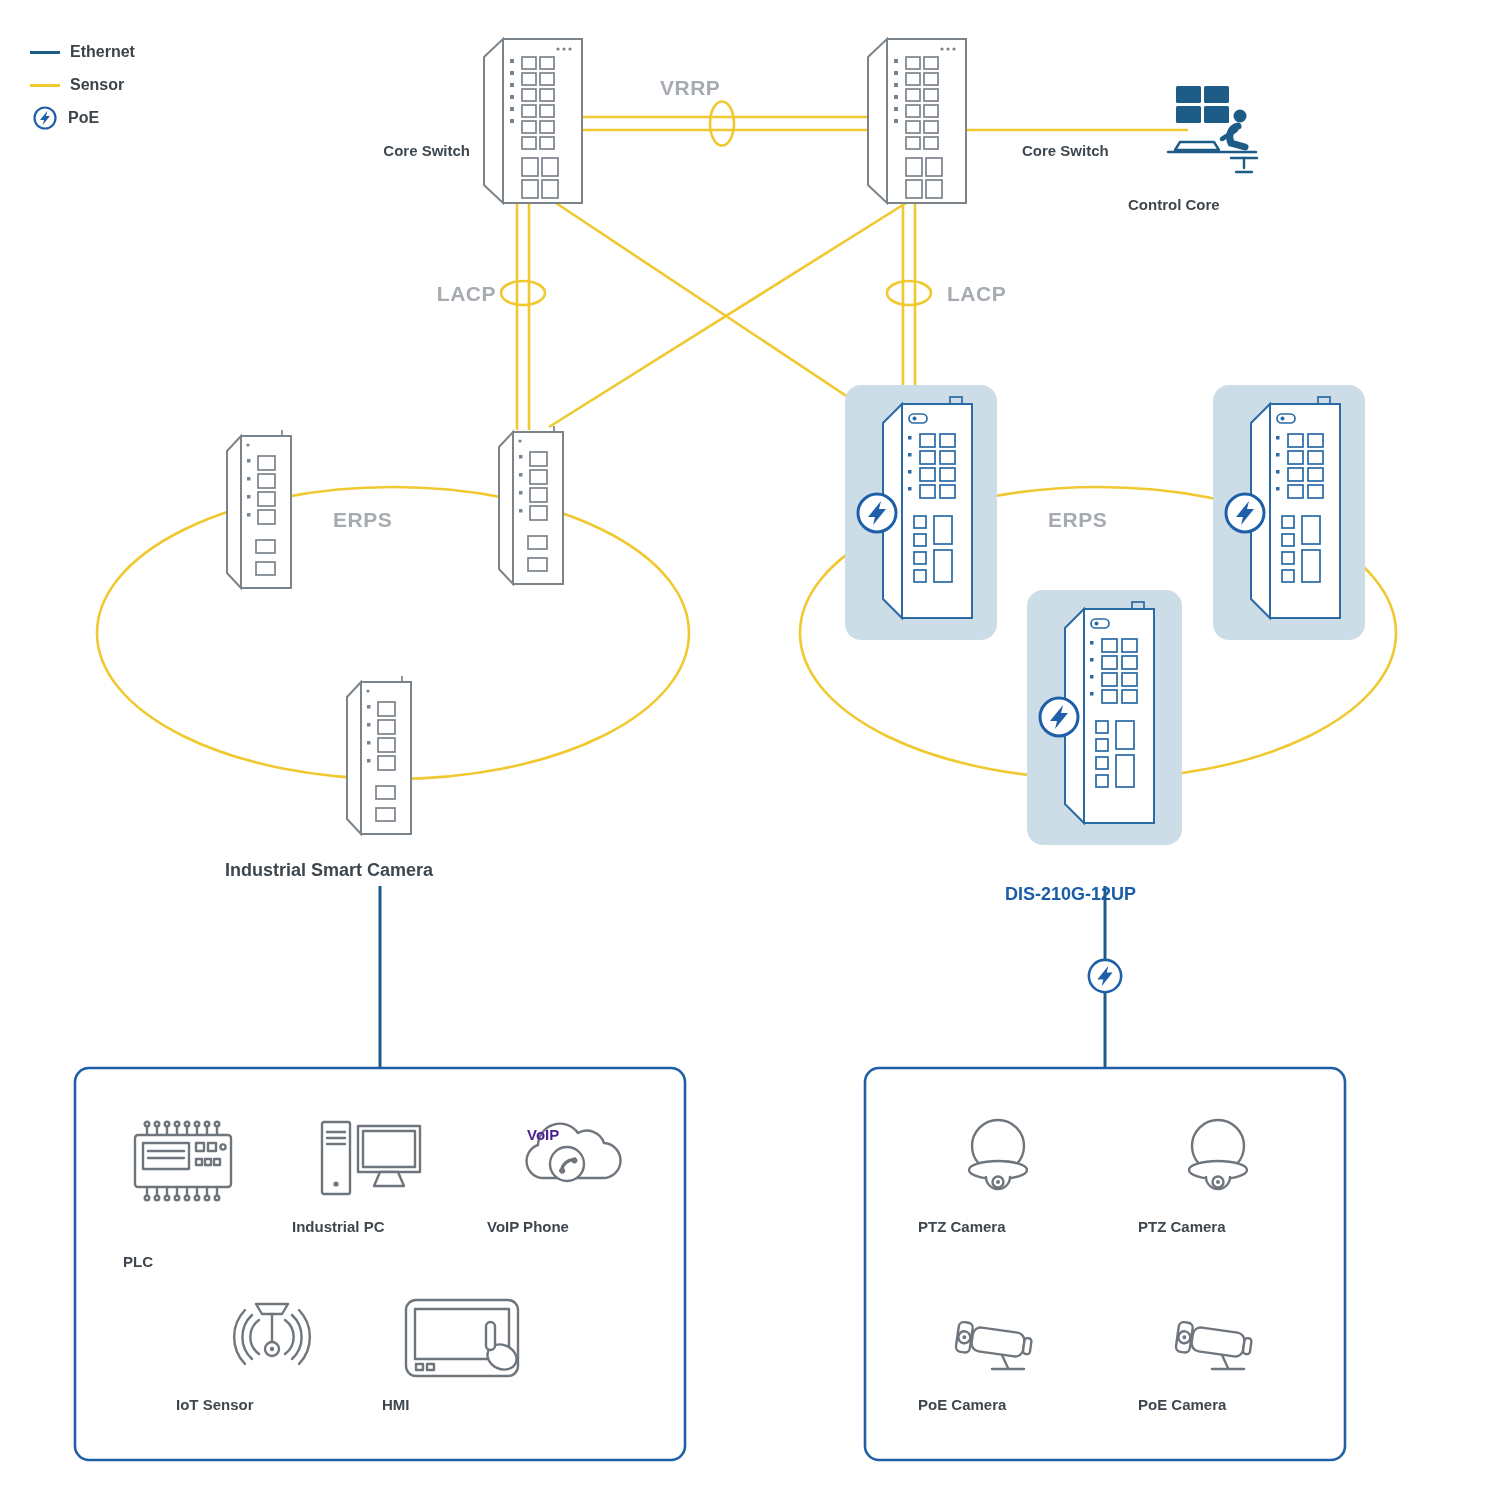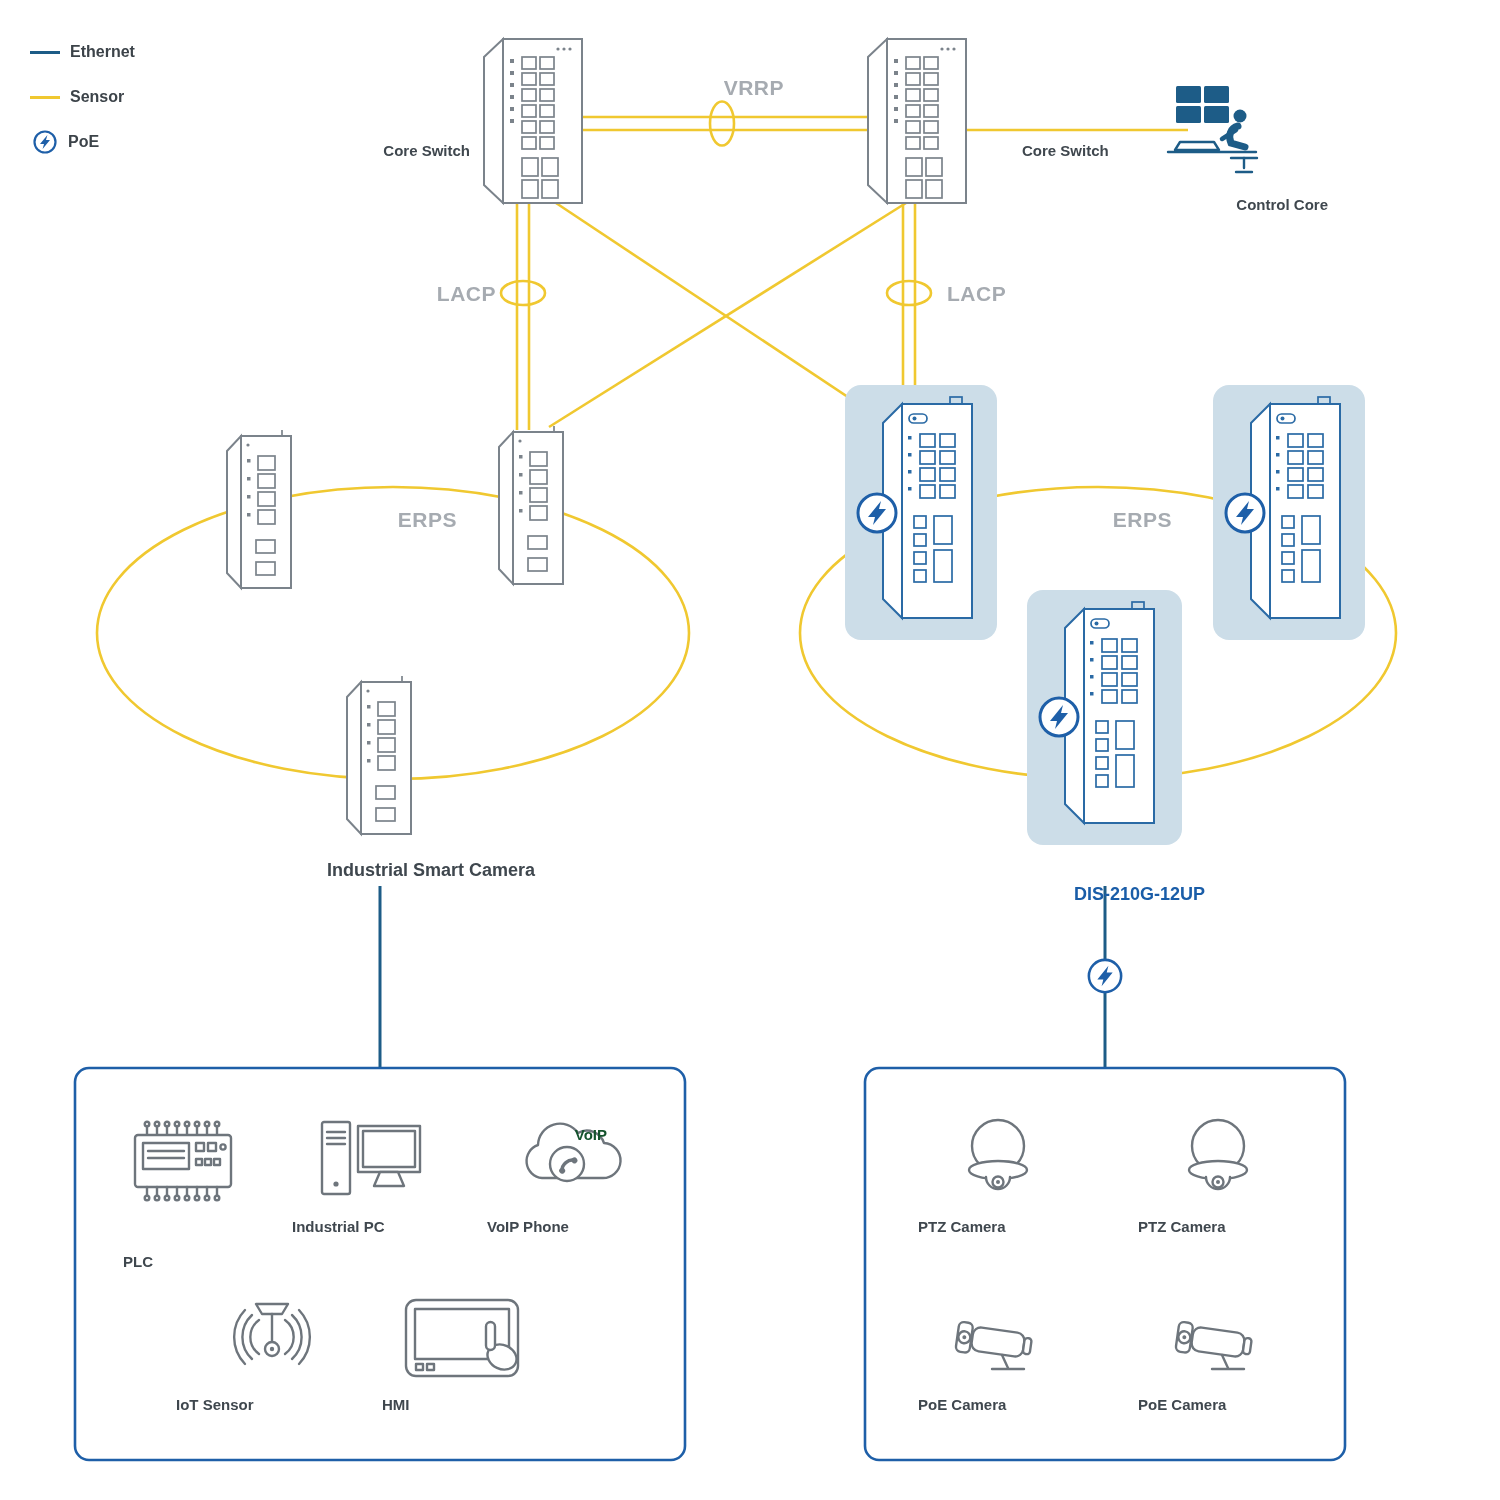--- a/index.html
+++ b/index.html
@@ -1,26 +1,26 @@
 <!DOCTYPE html>
 <html><head>
 <meta charset="utf-8">
 <style>
   *{margin:0;padding:0;box-sizing:border-box}
   body{font-family:"Liberation Sans",sans-serif;background:#fff}
   .canvas{position:relative;width:1500px;height:1500px;background:#fff;overflow:hidden}
   svg.layer{position:absolute;left:0;top:0}
   .lbl{position:absolute;font-weight:bold;color:#3f474e;font-size:15px}
-  .center{text-align:right}
+  .center{text-align:left}
   .right{text-align:right}
   .proto{font-size:21px;color:#a6abb1;letter-spacing:.5px}
   .model{color:#1a5da8;font-size:18px}
   .big{font-size:18px}
-  .voiptxt{font-size:15px;color:#14532d}
-  .legend{position:absolute;display:flex;flex-direction:column;gap:21px}
+  .voiptxt{font-size:15px;color:#4c1d95}
+  .legend{position:absolute;display:flex;flex-direction:column;gap:9px}
   .legend-row{display:flex;align-items:center;gap:10px;font-size:16px;font-weight:bold;color:#3c4349;height:24px}
   .sw{display:inline-block;width:30px;height:0;border-top:3px solid}
   .sw.eth{border-color:#1d5c87}
   .sw.fib{border-color:#f0c830}
   
   .fiber{stroke:#f0c830;stroke-width:2.6;fill:none}
   .eline{stroke:#1d5c87;stroke-width:3;fill:none}
   .box{fill:none;stroke:#1e5fa8;stroke-width:2.6}
   .poebg{fill:#ccdde8}
   .dv{fill:#fff;stroke:#7b838b;stroke-width:2}

